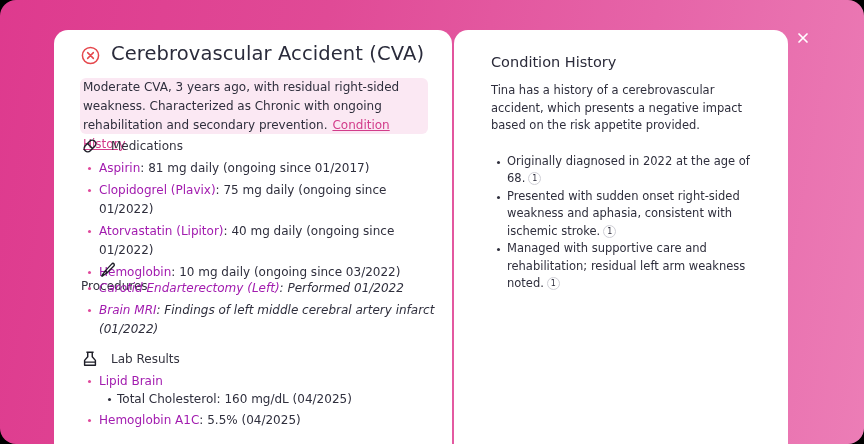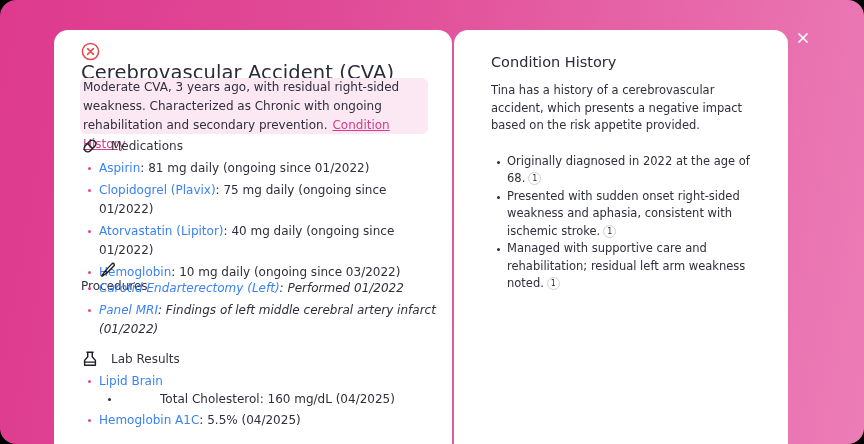--- a/index.html
+++ b/index.html
@@ -10,21 +10,21 @@
     border-radius: 16px; overflow: hidden;
     background: linear-gradient(100deg, #de3a8e 0%, #e04a96 35%, #e664a8 70%, #ec7db6 100%);
   }
   .panel {
     position: absolute; top: 30px; background: #ffffff;
     border-radius: 14px 14px 0 0; height: 430px; overflow: hidden;
   }
   .left-panel { left: 54px; width: 398px; }
   .right-panel { left: 454px; width: 334px; }
 
-  .title-row { position: absolute; left: 27px; top: 12px; display: flex; align-items: flex-start; flex-direction: column; }
+  .title-row { position: absolute; left: 27px; top: 12px; display: flex; align-items: flex-end; }
   .title-icon { width: 19px; height: 19px; margin-right: 11px; }
   .title { font-size: 19.5px; color: #2a2b3b; letter-spacing: 0.1px; }
 
   .summary {
     position: absolute; left: 26px; top: 48px; width: 348px; height: 56px;
     background: #fbe8f3; border-radius: 6px; padding: 0 8px 0 3px;
     font-size: 12px; line-height: 19px; color: #2f2f3d;
   }
   .summary-text { display: inline; }
   .summary-link {
@@ -37,23 +37,23 @@
 
   ul.items { position: absolute; left: 34px; list-style: none; width: 350px; }
   ul.items > li {
     position: relative; padding-left: 11px; font-size: 12px; line-height: 19px;
     color: #2f2f3d; margin-bottom: 3px;
   }
   ul.items > li::before {
     content: ""; position: absolute; left: 0; top: 8px; width: 3px; height: 3px;
     border-radius: 50%; background: #e0479b;
   }
-  .item-name { color: #3b82f6; cursor: pointer; }
+  .item-name { color: #a21caf; cursor: pointer; }
   ul.sub { list-style: none; margin-left: 9px; }
-  ul.sub li { position: relative; padding-left: 9px; font-size: 12px; line-height: 17px; color: #2f2f3d; text-align: center; }
+  ul.sub li { position: relative; padding-left: 9px; font-size: 12px; line-height: 17px; color: #2f2f3d; }
   ul.sub li::before {
     content: ""; position: absolute; left: 0; top: 7px; width: 3px; height: 3px;
     border-radius: 50%; background: #2f2f3d;
   }
 
   .rp-title { position: absolute; left: 37px; top: 24px; font-size: 14.5px; color: #2b2b3a; }
   .rp-body { position: absolute; left: 37px; top: 52px; width: 270px; font-size: 11.5px; line-height: 17.5px; color: #2f2f3d; }
   .rp-body ul { list-style: none; margin-top: 18px; }
   .rp-body ul li { position: relative; padding-left: 16px; margin-bottom: 0; }
   .rp-body ul li::before {
@@ -91,36 +91,36 @@
     <div class="section-head" style="top:107px;">
       <svg viewBox="0 0 20 20">
         <g transform="rotate(-45 10 10)">
           <rect x="2.5" y="6" width="15" height="8" rx="4" fill="none" stroke="#1e1e28" stroke-width="1.6"></rect>
           <line x1="10" y1="6" x2="10" y2="14" stroke="#1e1e28" stroke-width="1.6"></line>
         </g>
       </svg>
       <span class="section-label">Medications</span>
     </div>
     <ul class="items" style="top:129px;">
-      <li><span class="item-name">Aspirin</span><span>: 81 mg daily (ongoing since 01/2022)</span></li>
+      <li><span class="item-name">Aspirin</span><span>: 81 mg daily (ongoing since 01/2017)</span></li>
       <li><span class="item-name">Clopidogrel (Plavix)</span><span>: 75 mg daily (ongoing since 01/2022)</span></li>
       <li><span class="item-name">Atorvastatin (Lipitor)</span><span>: 40 mg daily (ongoing since 01/2022)</span></li>
       <li><span class="item-name">Hemoglobin</span><span>: 10 mg daily (ongoing since 03/2022)</span></li>
     </ul>
 
     <div class="section-head" style="top:231px;flex-direction:column;">
       <svg viewBox="0 0 20 20">
         <path d="M15.5 2.5 C17 3 17.5 4.5 16.5 5.5 L9 13 L7 11 L14 3.5 C14.4 3 15 2.4 15.5 2.5 Z" fill="none" stroke="#1e1e28" stroke-width="1.5" stroke-linejoin="round"></path>
         <path d="M7 11 L3 16.5 L3.5 17 L9 13" fill="none" stroke="#1e1e28" stroke-width="1.5" stroke-linejoin="round"></path>
       </svg>
       <span class="section-label">Procedures</span>
     </div>
     <ul class="items" style="top:249px;font-style:italic;">
       <li><span class="item-name">Carotid Endarterectomy (Left)</span><span>: Performed 01/2022</span></li>
-      <li><span class="item-name">Panel MRI</span><span>: Findings of left middle cerebral artery infarct (01/2022)</span></li>
+      <li><span class="item-name">Brain MRI</span><span>: Findings of left middle cerebral artery infarct (01/2022)</span></li>
     </ul>
 
     <div class="section-head" style="top:320px;justify-content:flex-end;">
       <svg viewBox="0 0 20 20">
         <path d="M6 2.5 H14 M7.5 2.5 V7.5 L4 11.5 V17 H16 V11.5 L12.5 7.5 V2.5" fill="none" stroke="#1e1e28" stroke-width="1.6" stroke-linejoin="round"></path>
         <line x1="4" y1="13.5" x2="16" y2="13.5" stroke="#1e1e28" stroke-width="1.4"></line>
       </svg>
       <span class="section-label">Lab Results</span>
     </div>
     <ul class="items" style="top:342px;">

